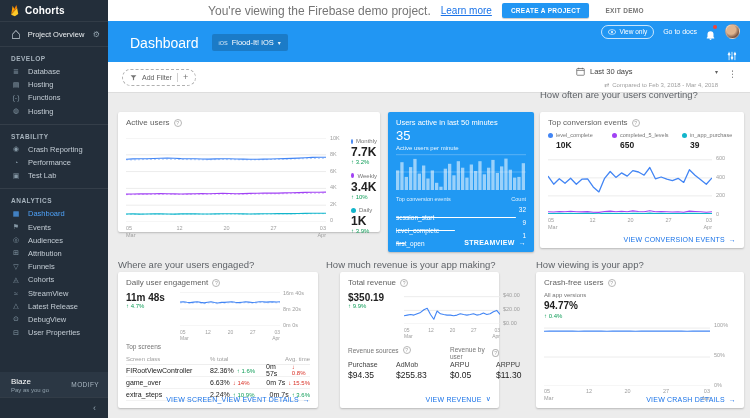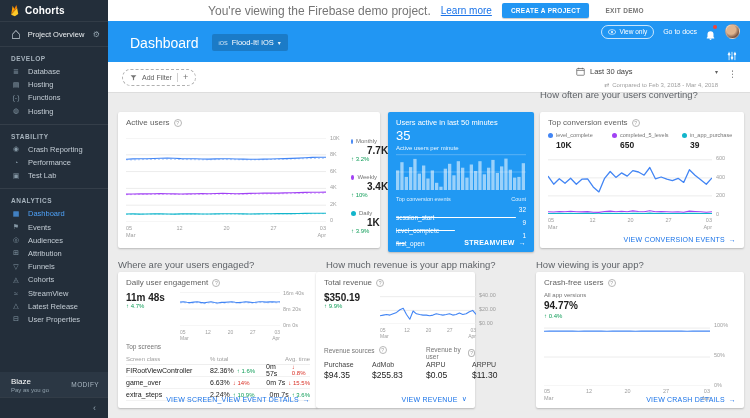--- a/index.html
+++ b/index.html
@@ -66,21 +66,21 @@
   .xaxis{position:absolute;display:flex;justify-content:space-between;font-size:5.5px;color:#9e9e9e;white-space:pre-line;line-height:1.2}
   .sechead{position:absolute;font-size:9.5px;color:#5f6368}
   .dot{width:5px;height:5px;border-radius:50%;display:inline-block}
   .bigval{font-size:10px;font-weight:bold;color:#212121}
   .delta{font-size:6px}
   .delta.up{color:#0f9d58}.delta.down{color:#d93025}
   .flink{position:absolute;right:8px;bottom:5px;display:flex;align-items:center;gap:4px;font-size:7px;font-weight:500;color:#1a73e8;letter-spacing:.2px;cursor:pointer}
   
   .lgd{position:absolute;display:flex;flex-direction:column;justify-content:space-between}
   .lgd .lrow .lhead{display:flex;align-items:center;gap:3px;font-size:6px;color:#757575}
-  .lgd .lrow .lval{font-size:10px;font-weight:bold;color:#212121;margin:1px 16px 0}
+  .lgd .lrow .lval{font-size:12px;font-weight:bold;color:#212121;margin:1px 0 0}
   
   .rt{color:#fff}
   .rt .ctitle{color:#fff;font-size:7.5px}
   .rt-num{position:absolute;left:8px;top:16px;font-size:13px;font-weight:400}
   .rt-sub{position:absolute;left:8px;top:33px;font-size:6px;opacity:.9}
   .rt-thead{position:absolute;left:8px;right:8px;top:84px;display:flex;justify-content:space-between;font-size:5.5px;opacity:.85}
   .rt-row{position:absolute;left:8px;right:8px;height:12px}
   .rt-row .rname{font-size:6.5px}
   .rt-row .rcount{position:absolute;right:0;top:0;font-size:6.5px}
   .rt-row .rbar{position:absolute;left:0;bottom:0;height:1.5px;background:#fff;border-radius:1px}
@@ -172,20 +172,24 @@
       <span class="nicon">◬</span>
       <span>Cohorts</span>
     </div>
   <div class="nav-item">
       <span class="nicon">≈</span>
       <span>StreamView</span>
     </div>
   <div class="nav-item">
       <span class="nicon">△</span>
       <span>Latest Release</span>
+    </div>
+  <div class="nav-item">
+      <span class="nicon">⊙</span>
+      <span>DebugView</span>
     </div>
   <div class="nav-item">
       <span class="nicon">⊟</span>
       <span>User Properties</span>
     </div>
   <div class="plan">
     <div>
       <div class="pname">Blaze</div>
       <div class="pdesc">Pay as you go</div>
     </div>
@@ -264,21 +268,21 @@
   </div>
   <span class="kebab">⋮</span>
   <div class="compare">
     <span>⇄</span>
     <span>Compared to Feb 3, 2018 - Mar 4, 2018</span>
   </div>
 </div>
 
 <div class="sechead" style="left:540px;top:89px">How often are your users converting?</div>
 
-<div class="card" style="left:118px;top:112px;width:262px;height:136px">
+<div class="card" style="left:118px;top:112px;width:262px;height:120px">
   <div class="ctitle">
       <span>Active users</span>
       <span class="help">?</span>
     </div>
   <div class="chart" style="left:8px;top:26px;width:200px;height:84px">
       <svg width="200" height="84" viewBox="0 0 200 84">
         <line x1="0" y1="84.0" x2="200" y2="84.0" stroke="#ececec" stroke-width="1"></line>
         <line x1="0" y1="67.2" x2="200" y2="67.2" stroke="#ececec" stroke-width="1"></line>
         <line x1="0" y1="50.4" x2="200" y2="50.4" stroke="#ececec" stroke-width="1"></line>
         <line x1="0" y1="33.6" x2="200" y2="33.6" stroke="#ececec" stroke-width="1"></line>
@@ -524,21 +528,21 @@
         <span>0m 7s</span>
         <span class="delta up">↑ 3.6%</span>
       </span>
   </div>
   <div class="flink">
     <span>VIEW SCREEN_VIEW EVENT DETAILS</span>
     <span>→</span>
   </div>
 </div>
 
-<div class="card" style="left:316px;top:272px;width:159px;height:136px">
+<div class="card" style="left:340px;top:272px;width:159px;height:136px">
   <div class="ctitle">
       <span>Total revenue</span>
       <span class="help">?</span>
     </div>
   <div class="abs" style="left:8px;top:20px">
     <div class="bigval">$350.19</div>
     <div class="delta up">↑ 9.9%</div>
   </div>
   <div class="chart" style="left:64px;top:22px;width:96px;height:30px">
       <svg width="96" height="30" viewBox="0 0 96 30">

